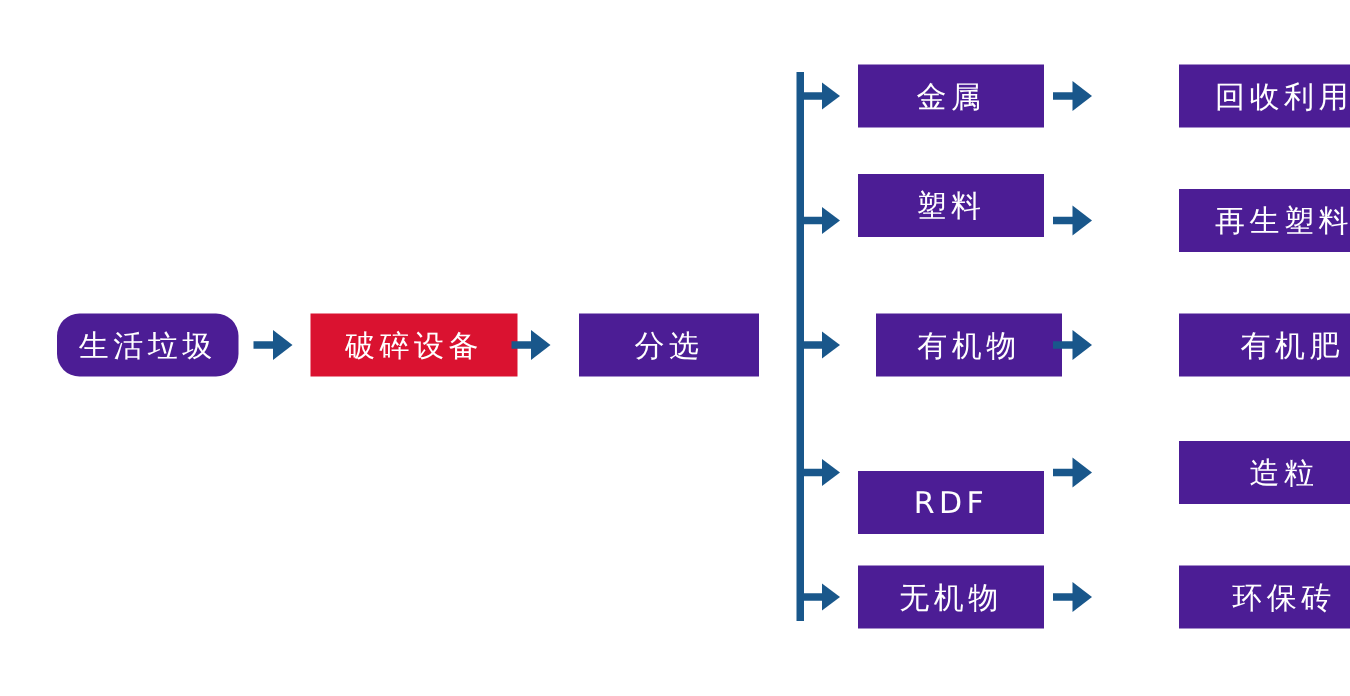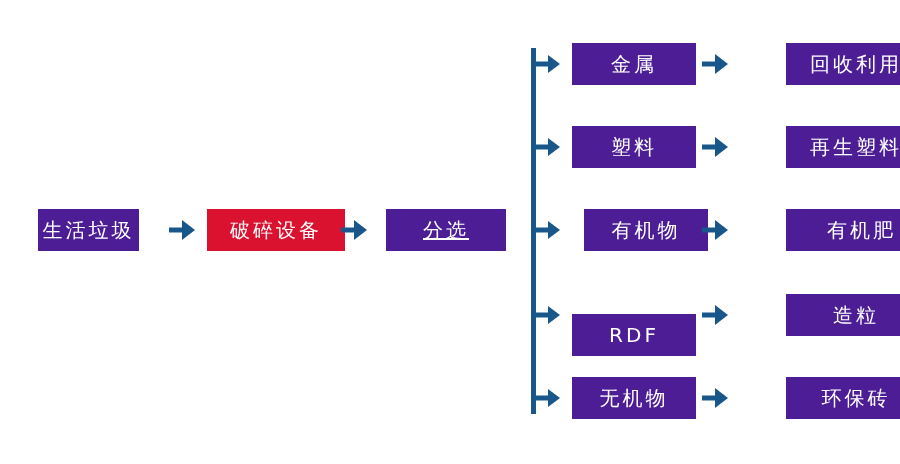--- a/index.html
+++ b/index.html
@@ -30,29 +30,29 @@
   .arrow svg { display: block; }
 
   .trunk {
     position: absolute;
     left: 531px; top: 48px;
     width: 5px; height: 366px;
     background: #19578b;
   }
 
   
-  .m-box1 { left: 38px;  top: 209px; width: 101px; }
+  .m-box1 { left: 38px;  top: 209px; width: 121px; border-radius: 15px; }
   .m-arrow1 { left: 168px; top: 217px; }
   .m-box2 { left: 207px; top: 209px; width: 138px; }
   .m-arrow2 { left: 340px; top: 217px; }
-  .m-box3 { left: 386px; top: 209px; width: 120px; text-decoration: underline; }
+  .m-box3 { left: 386px; top: 209px; width: 120px; }
 
   
   .r0 .src { top: 43px; }  .r0 .stub { top: 51px; }  .r0 .mid { top: 51px; }  .r0 .dst { top: 43px; }
-  .r1 .src { top: 126px; } .r1 .stub { top: 134px; } .r1 .mid { top: 134px; } .r1 .dst { top: 126px; }
+  .r1 .src { top: 116px; } .r1 .stub { top: 134px; } .r1 .mid { top: 134px; } .r1 .dst { top: 126px; }
   .r2 .src { top: 209px; margin-left: 12px; } .r2 .stub { top: 217px; } .r2 .mid { top: 217px; } .r2 .dst { top: 209px; padding-left: 11px; }
   .r3 .src { top: 294px; margin-top: 20px; } .r3 .stub { top: 302px; } .r3 .mid { top: 302px; } .r3 .dst { top: 294px; }
   .r4 .src { top: 377px; text-align: right; } .r4 .stub { top: 385px; } .r4 .mid { top: 385px; } .r4 .dst { top: 377px; }
 
   .stub { left: 535px; }
   .src  { left: 572px; width: 124px; }
   .mid  { left: 701px; }
   .dst  { left: 786px; width: 140px; }
 </style>
 </head>

